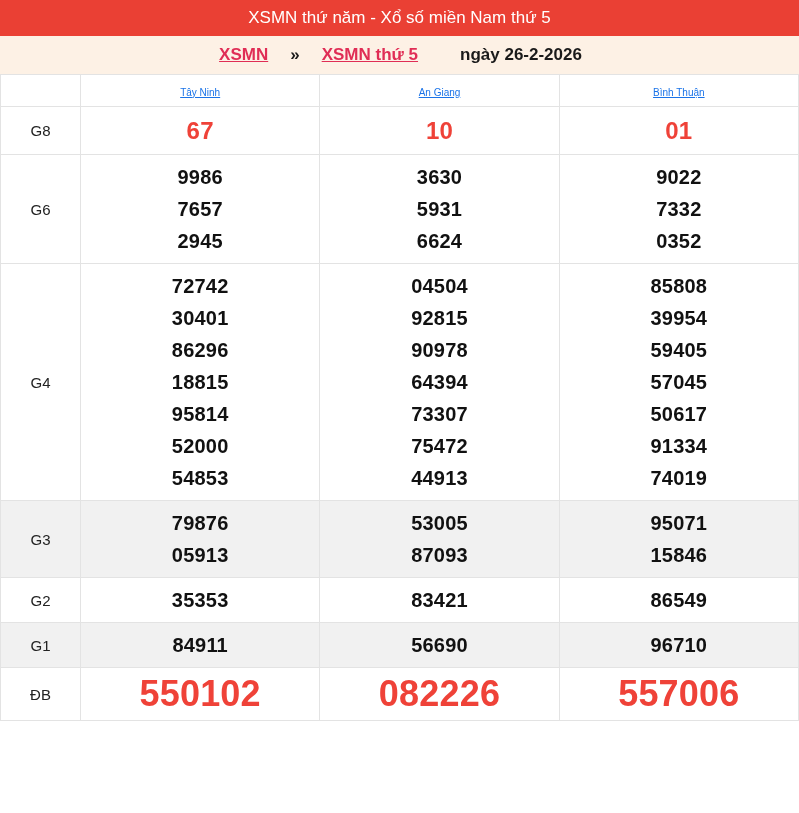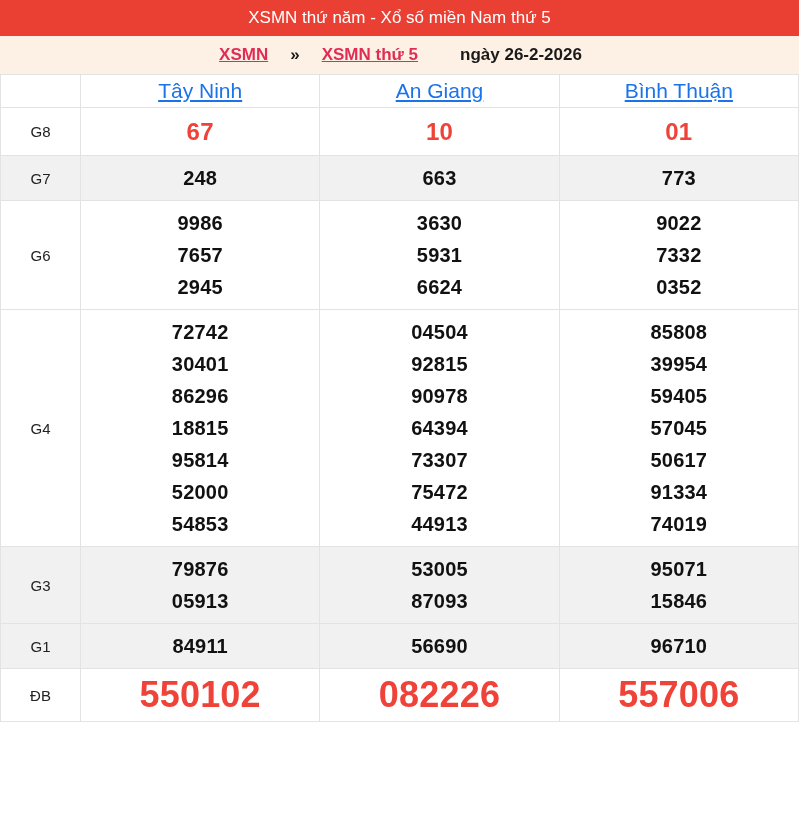--- a/index.html
+++ b/index.html
@@ -22,21 +22,21 @@
 
   table.results {
     width:799px; border-collapse:collapse; table-layout:fixed;
   }
   table.results th, table.results td {
     border:1px solid #e3e3e3; text-align:center; vertical-align:middle;
   }
   table.results col.c-label { width:80px; }
 
   thead th { height:32px; padding:4px 0; background:#ffffff; font-weight:500; }
-  .prov-link { color:#1a73e8; font-size:21px; font-weight:500; text-decoration:underline;text-align:center; }
+  .prov-link { color:#1a73e8; font-size:10px; font-weight:500; text-decoration:underline;text-align:center; }
 
   td.label { font-size:15px; font-weight:400; color:#222222; background:inherit; }
   td.vals { padding:6px 0; }
   .num { font-size:20px; font-weight:700; color:#111111; line-height:32px; letter-spacing:0.2px; }
 
   tr.shaded { background:#f1f1f1; }
   tr.highlight .num { color:#ef4238; font-size:24px; line-height:35px; }
   tbody tr:last-child .num { font-size:36px; line-height:40px; }
 </style>
 </head>
@@ -72,32 +72,20 @@
       <tr class="highlight">
         <td class="label">G8</td>
         <td class="vals">
           <div class="num">67</div>
         </td>
         <td class="vals">
           <div class="num">10</div>
         </td>
         <td class="vals">
           <div class="num">01</div>
-        </td>
-      </tr>
-      <tr class="shaded">
-        <td class="label">G7</td>
-        <td class="vals">
-          <div class="num">248</div>
-        </td>
-        <td class="vals">
-          <div class="num">663</div>
-        </td>
-        <td class="vals">
-          <div class="num">773</div>
         </td>
       </tr>
       <tr>
         <td class="label">G6</td>
         <td class="vals">
           <div class="num">9986</div>
           <div class="num">7657</div>
           <div class="num">2945</div>
         </td>
         <td class="vals">
@@ -149,20 +137,32 @@
         </td>
         <td class="vals">
           <div class="num">53005</div>
           <div class="num">87093</div>
         </td>
         <td class="vals">
           <div class="num">95071</div>
           <div class="num">15846</div>
         </td>
       </tr>
+      <tr>
+        <td class="label">G2</td>
+        <td class="vals">
+          <div class="num">35353</div>
+        </td>
+        <td class="vals">
+          <div class="num">83421</div>
+        </td>
+        <td class="vals">
+          <div class="num">86549</div>
+        </td>
+      </tr>
       <tr class="shaded">
         <td class="label">G1</td>
         <td class="vals">
           <div class="num">84911</div>
         </td>
         <td class="vals">
           <div class="num">56690</div>
         </td>
         <td class="vals">
           <div class="num">96710</div>

